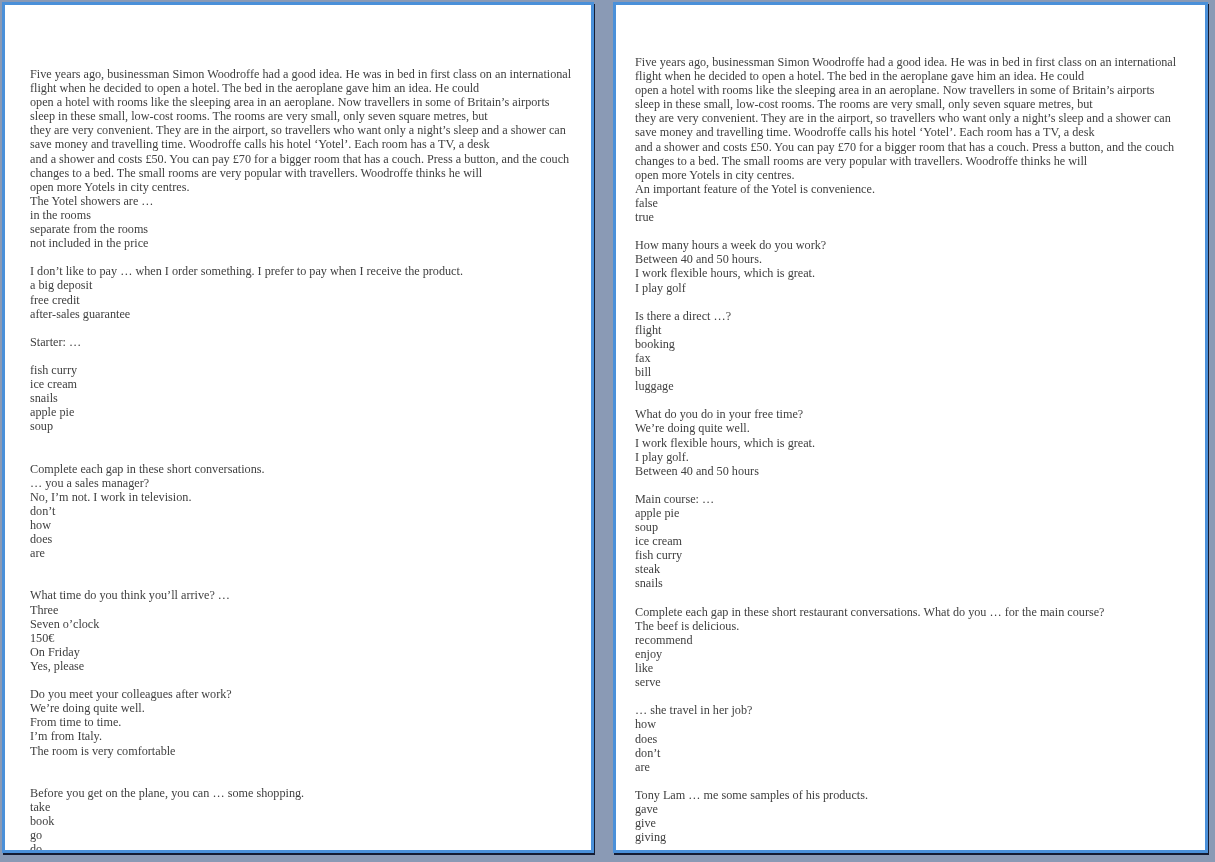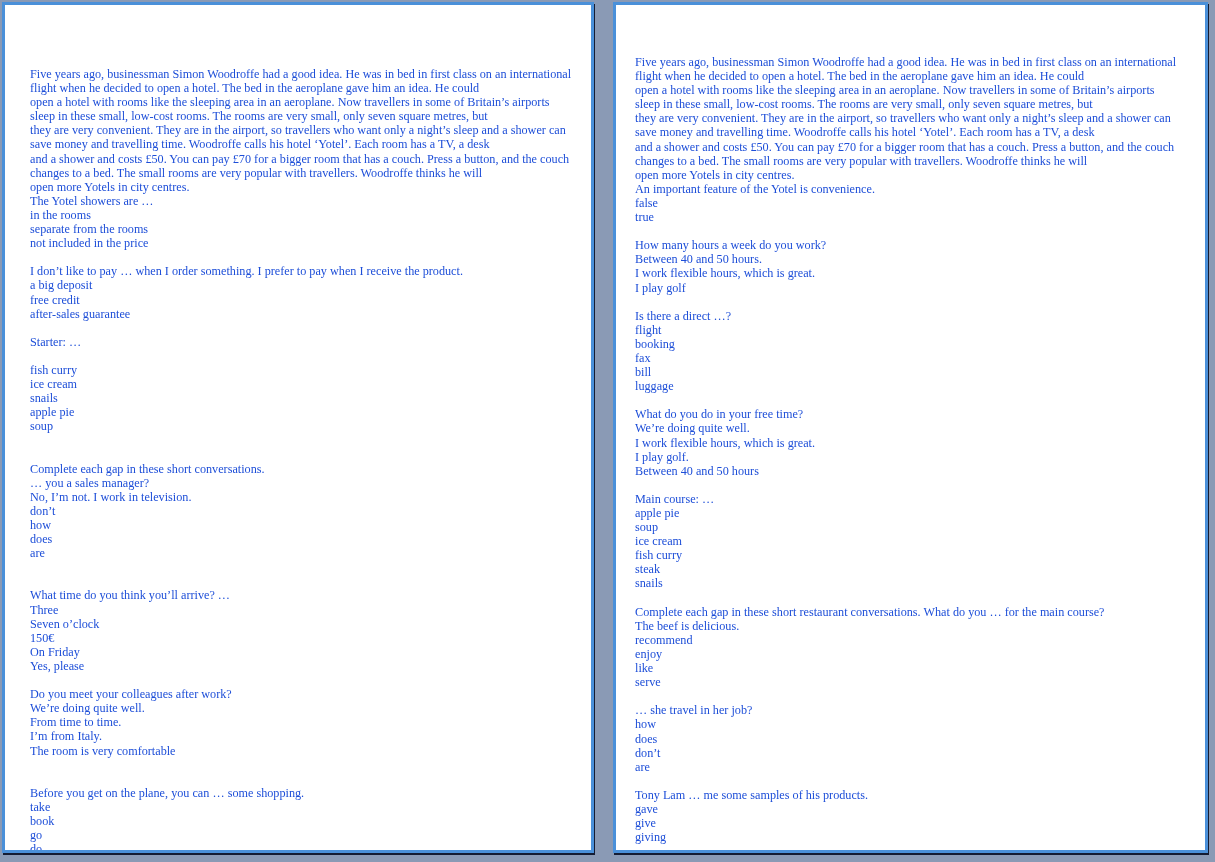--- a/index.html
+++ b/index.html
@@ -47,21 +47,21 @@
     left: 0;
     right: 0;
     bottom: 0;
     padding-left: 5px;
     padding-right: 6px;
   }
   .doc-text {
     font-family: "Liberation Serif", "DejaVu Serif", serif;
     font-size: 12.2px;
     line-height: 14.1px;
-    color: #1d4ed8;
+    color: #404040;
     white-space: pre-wrap;
     word-wrap: break-word;
     margin: 0;
     padding: 0;
   }
   .page-left .doc-text {
     position: absolute;
     top: 62px;
     left: 25px;
     width: 548px;

